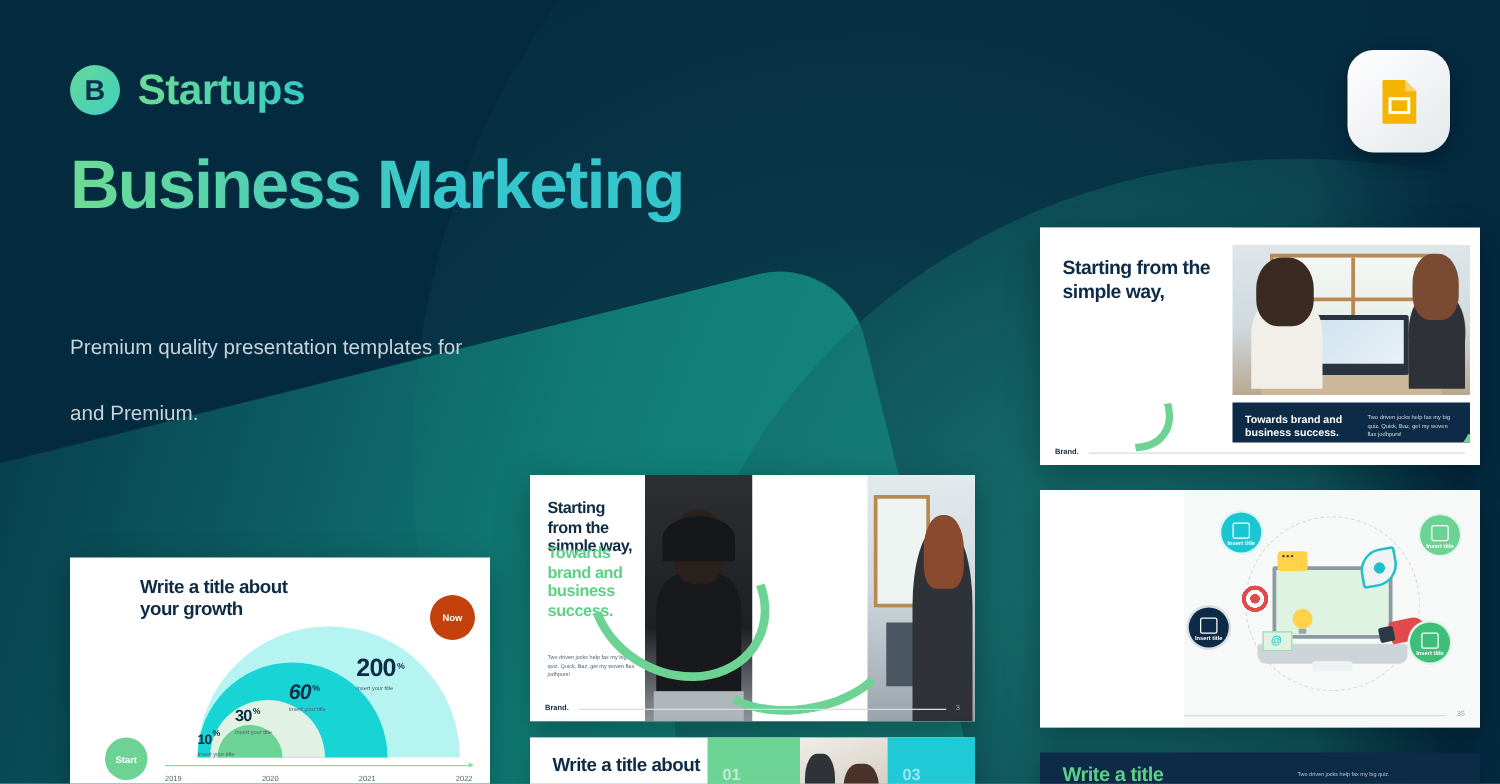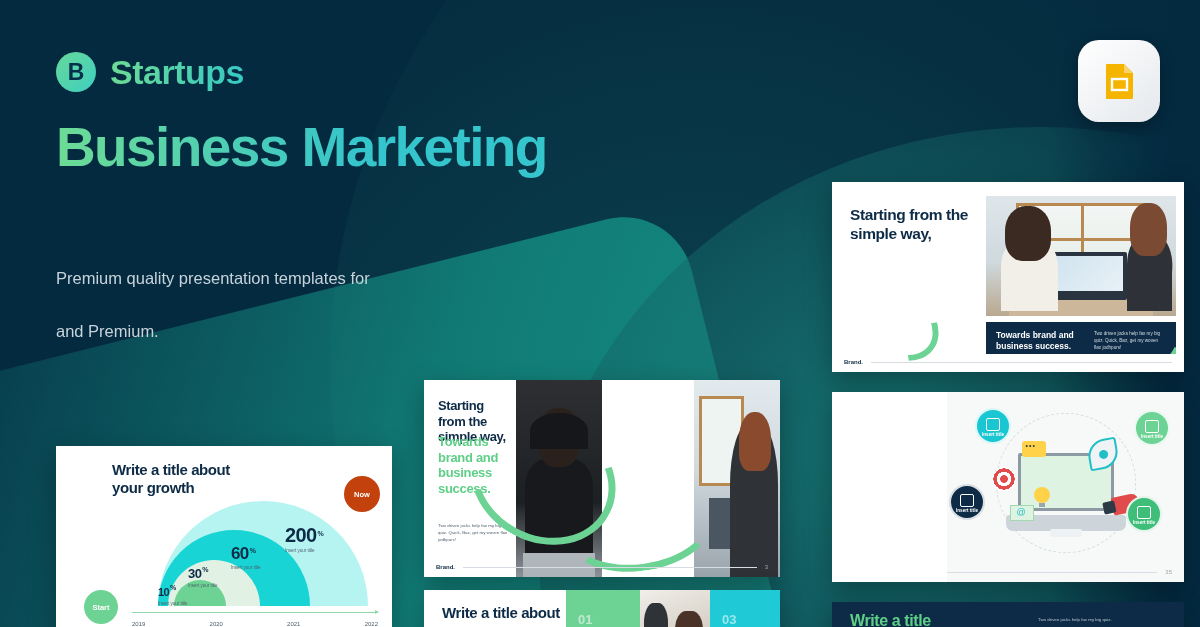--- a/index.html
+++ b/index.html
@@ -103,21 +103,21 @@
   }
   .arc-100 { left: 12px;  width: 210px; height: 105px; background: #b6f4f2; }
   .arc-60  { left: 12px;  width: 152px; height: 76px;  background: #18d4d4; }
   .arc-30  { left: 22px;  width: 92px;  height: 46px;  background: #e1f2e4; }
   .arc-10  { left: 28px;  width: 52px;  height: 26px;  background: #6dd394; }
   .arc-lbl { position: absolute; color: #0d2b46; }
   .arc-lbl .num { font-weight: bold; letter-spacing: -.6px; }
   .arc-lbl .pct { font-size: 7px; font-weight: bold; vertical-align: super; margin-left: 1px; }
   .arc-lbl .sub { font-size: 4.5px; color: #4d5f6d; margin-top: 1px; white-space: nowrap; }
   .lbl-100 { left: 139px; top: 60px; } .lbl-100 .num { font-size: 20px; }
-  .lbl-60  { left: 85px;  top: 80px; } .lbl-60 .num { font-size: 17px; }
+  .lbl-60  { left: 85px;  top: 80px; } .lbl-60 .num { font-size: 17px; font-style: italic; }
   .lbl-30  { left: 42px;  top: 100px; } .lbl-30 .num { font-size: 13px; }
   .lbl-10  { left: 12px;  top: 118px; } .lbl-10 .num { font-size: 11px; }
   .badge-now {
     position: absolute; right: 12px; top: 30px; width: 36px; height: 36px;
     border-radius: 50%; background: #c2410c; color: #fff;
     font-size: 7.5px; font-weight: bold;
     display: flex; align-items: center; justify-content: center;
   }
   .badge-start {
     position: absolute; left: 28px; bottom: 22px; width: 34px; height: 34px;

